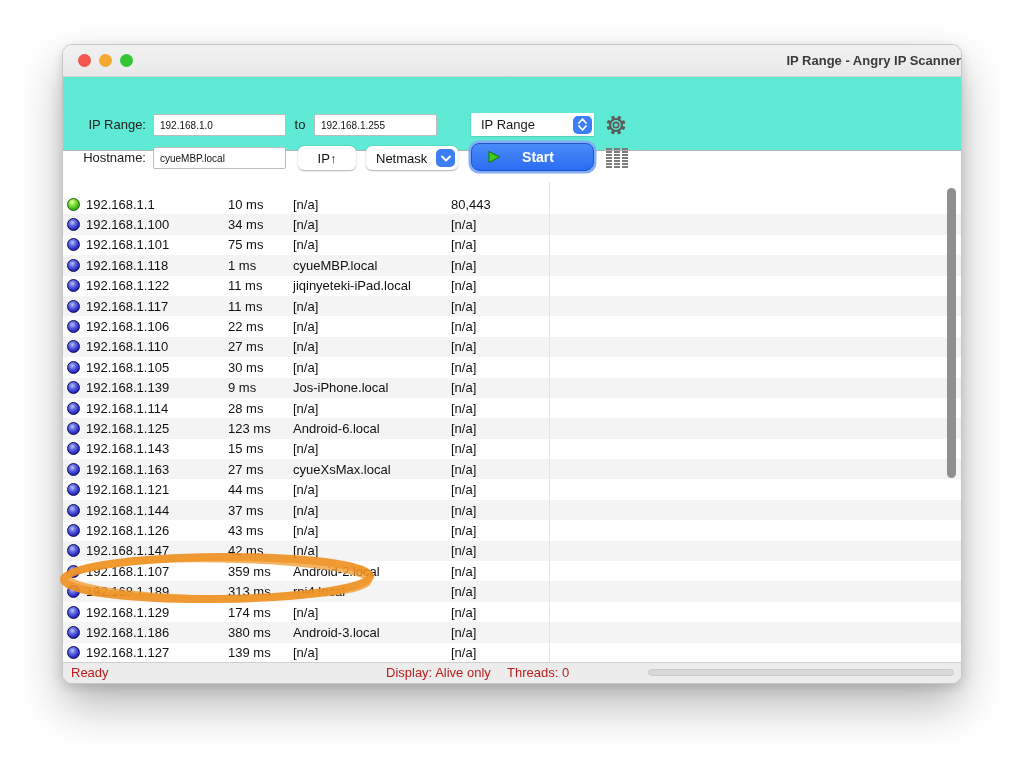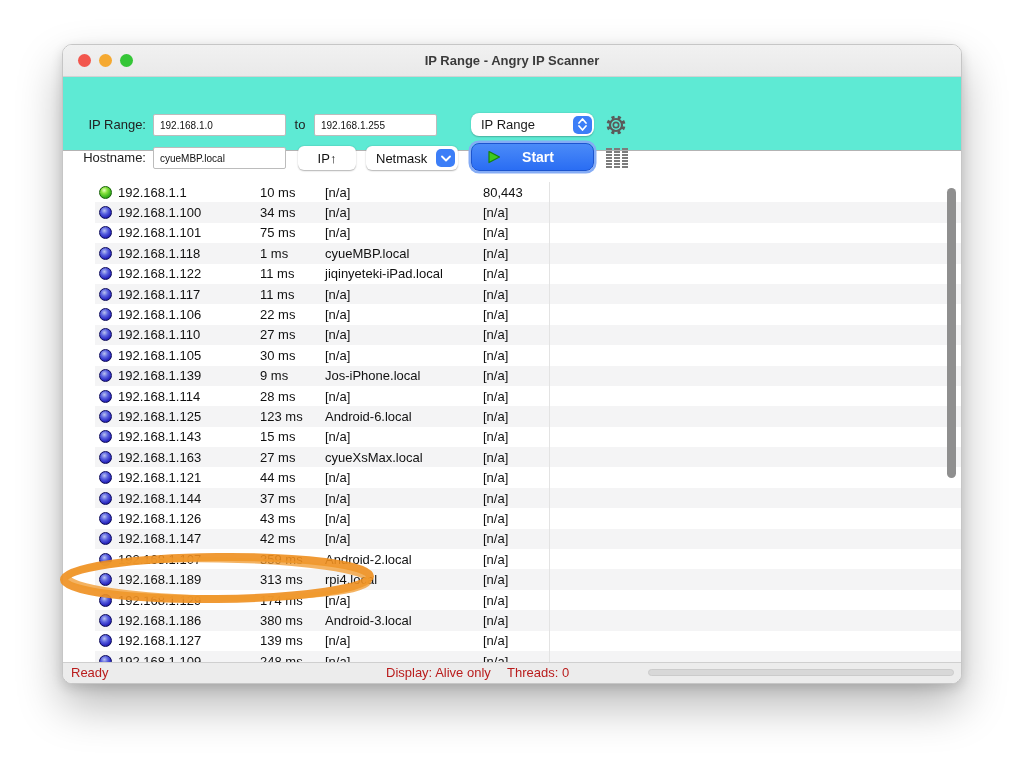--- a/index.html
+++ b/index.html
@@ -13,31 +13,31 @@
 
   
   .titlebar{position:relative;height:32px;background:linear-gradient(#f1f1f1,#e9e9e9);
     border-bottom:1px solid #d2d2d2;}
   .traffic{position:absolute;left:15px;top:9px;display:flex;gap:8px;}
   .tl{width:13px;height:13px;border-radius:50%;}
   .tl.red{background:#f2564d;}
   .tl.yellow{background:#f5a931;}
   .tl.green{background:#35c637;}
   .title{position:absolute;left:0;right:0;top:0;height:32px;line-height:32px;
-    text-align:center;font-weight:bold;color:#3b3b3b;font-size:13px;}
+    text-align:right;font-weight:bold;color:#3b3b3b;font-size:13px;}
 
   
   .toolbar{position:relative;height:74px;background:#5eead4;border-bottom:1px solid #b3b3b3;}
   .tb-label{position:absolute;width:83px;text-align:right;line-height:22px;color:#222;}
   .tb-field{position:absolute;height:22px;background:#fff;border:1px solid #bcbcbc;
     border-radius:2px;padding:0 6px;font-size:10px;line-height:20px;color:#111;
     font-family:"Liberation Sans","DejaVu Sans",sans-serif;}
   .to-label{position:absolute;left:226px;top:37px;line-height:22px;color:#222;text-align:center;width:22px;}
 
-  .mac-select{position:absolute;height:23px;background:#fff;border-radius:8px;
+  .mac-select{position:absolute;height:23px;background:#fff;border-radius:0;
     box-shadow:0 0.5px 1.5px rgba(0,0,0,.25);display:flex;align-items:center;
     padding-left:10px;cursor:default;}
   .stepper{position:absolute;right:2.5px;top:2.5px;width:19px;height:18px;border-radius:5px;
     background:#3c7ef7;display:flex;flex-direction:column;align-items:center;justify-content:center;gap:1px;}
   .stepper svg{display:block;}
 
   .mac-btn{position:absolute;height:24px;background:#fff;border-radius:6px;
     box-shadow:0 0.5px 1.5px rgba(0,0,0,.3);display:flex;align-items:center;
     justify-content:center;color:#111;font-size:13px;cursor:default;}
 
@@ -54,21 +54,21 @@
     background:repeating-linear-gradient(to bottom,#7c7c7c 0 2px,rgba(0,0,0,0) 2px 3px);}
 
   
   .thead{position:absolute;left:0;top:106px;width:100%;height:31px;background:#fff;
     border-bottom:1px solid #c6c6c6;display:grid;
     grid-template-columns:158px 65px 158px 105px 1fr;}
   .thead .hcell{line-height:30px;padding-left:7px;color:#1c1c1c;border-left:1px solid #dcdcdc;
     white-space:nowrap;overflow:hidden;}
   .thead .hcell:first-child{border-left:none;}
 
-  .tbody{position:absolute;left:0;top:137px;width:100%;height:482px;overflow:hidden;background:#fff;padding-left:32px;}
+  .tbody{position:absolute;left:0;top:149px;width:100%;height:482px;overflow:hidden;background:#fff;}
   .row{height:20.4px;display:grid;grid-template-columns:158px 65px 158px 105px 1fr;
     align-items:center;background:#fff;}
   .row:nth-child(even){background:#f4f4f5;}
   .cell{padding-left:7px;white-space:nowrap;overflow:hidden;font-size:13px;color:#111;}
   .cell.ip{display:flex;align-items:center;gap:6px;padding-left:4px;}
   .sphere{width:13px;height:13px;border-radius:50%;flex:0 0 13px;}
   .sphere.green{background:radial-gradient(circle at 38% 30%,#eaffc2 0%,#8ae23f 30%,#3cb51e 65%,#1d7d0e 100%);
     border:1px solid #166006;}
   .sphere.blue{background:radial-gradient(circle at 40% 33%,#b9c2f0 0%,#5b63e0 35%,#2a28c0 68%,#131070 100%);
     border:1px solid #0c0a5a;}

